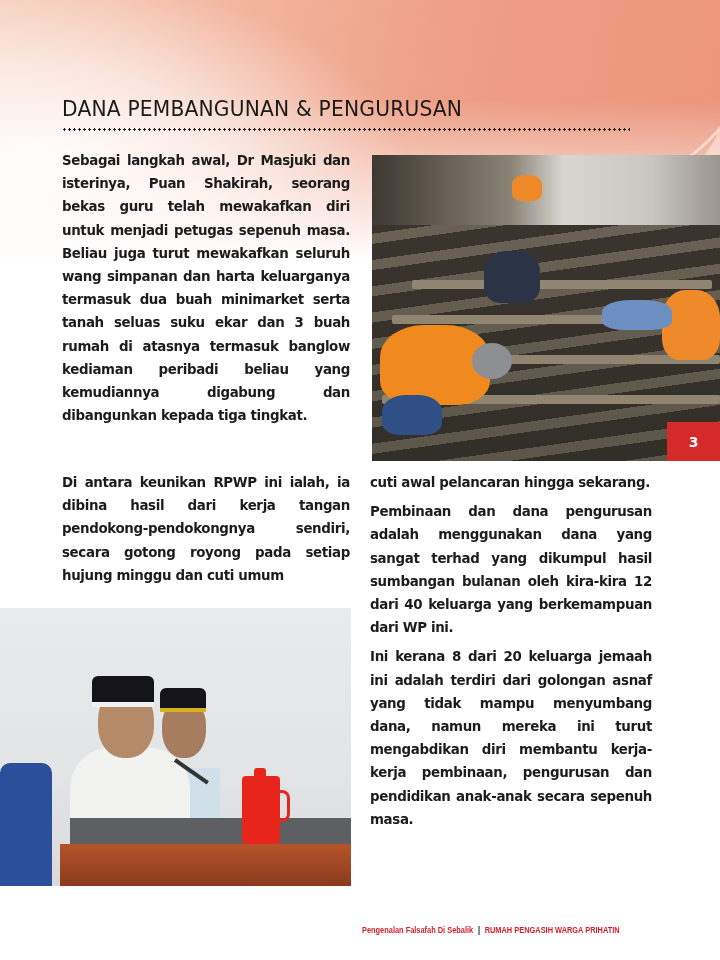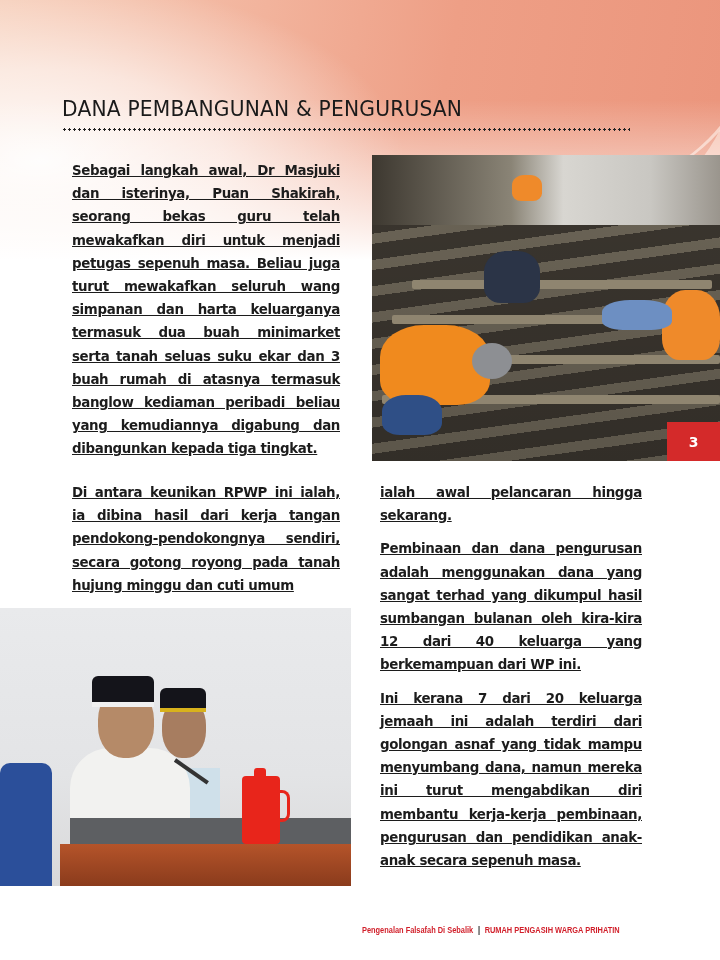--- a/index.html
+++ b/index.html
@@ -41,21 +41,21 @@
     position: absolute; left: 62px; top: 128px; width: 568px; height: 3px;
     background-image: radial-gradient(circle, #222 1px, transparent 1.3px);
     background-size: 5px 3px; background-repeat: repeat-x;
   }
   .col {
     position: absolute;
     font-family: "DejaVu Sans", sans-serif; font-weight: bold;
     font-size: 13.4px; line-height: 23.2px; color: #1c1c1c;
     text-align: justify; letter-spacing: -0.35px;
   }
-  .col p { margin: 10px; text-align: justify; text-decoration: underline; }
+  .col p { margin: 0; text-align: justify; }
   .col-a { left: 62px; top: 149px; width: 288px; }
   .col-b { left: 62px; top: 471px; width: 288px; }
   .col-c { left: 370px; top: 471px; width: 282px; }
   .col-c p + p { margin-top: 6px; }
 
   .photo { position: absolute; overflow: hidden; }
   .photo-top {
     left: 372px; top: 155px; width: 348px; height: 306px;
     background:
       linear-gradient(180deg, rgba(30,30,30,0.0) 0%, rgba(0,0,0,0.15) 100%),
@@ -106,27 +106,27 @@
 </div>
 
 <h1 class="title">DANA PEMBANGUNAN &amp; PENGURUSAN</h1>
 <div class="title-rule"></div>
 
 <div class="col col-a">
   <p>Sebagai langkah awal, Dr Masjuki dan isterinya, Puan Shakirah, seorang bekas guru telah mewakafkan diri untuk menjadi petugas sepenuh masa. Beliau juga turut mewakafkan seluruh wang simpanan dan harta keluarganya termasuk dua buah minimarket serta tanah seluas suku ekar dan 3 buah rumah di atasnya termasuk banglow kediaman peribadi beliau yang kemudiannya digabung dan dibangunkan kepada tiga tingkat.</p>
 </div>
 
 <div class="col col-b">
-  <p>Di antara keunikan RPWP ini ialah, ia dibina hasil dari kerja tangan pendokong-pendokongnya sendiri, secara gotong royong pada tanah hujung minggu dan cuti umum</p>
+  <p>Di antara keunikan RPWP ini ialah, ia dibina hasil dari kerja tangan pendokong-pendokongnya sendiri, secara gotong royong pada setiap hujung minggu dan cuti umum</p>
 </div>
 
 <div class="col col-c">
-  <p>ialah awal pelancaran hingga sekarang.</p>
+  <p>cuti awal pelancaran hingga sekarang.</p>
   <p>Pembinaan dan dana pengurusan adalah menggunakan dana yang sangat terhad yang dikumpul hasil sumbangan bulanan oleh kira-kira 12 dari 40 keluarga yang berkemampuan dari WP ini.</p>
-  <p>Ini kerana 7 dari 20 keluarga jemaah ini adalah terdiri dari golongan asnaf yang tidak mampu menyumbang dana, namun mereka ini turut mengabdikan diri membantu kerja-kerja pembinaan, pengurusan dan pendidikan anak-anak secara sepenuh masa.</p>
+  <p>Ini kerana 8 dari 20 keluarga jemaah ini adalah terdiri dari golongan asnaf yang tidak mampu menyumbang dana, namun mereka ini turut mengabdikan diri membantu kerja-kerja pembinaan, pengurusan dan pendidikan anak-anak secara sepenuh masa.</p>
 </div>
 
 <div class="photo photo-top">
   <div class="wall"></div>
   <div class="beam" style="left:40px; top:125px; width:300px;"></div>
   <div class="beam" style="left:20px; top:160px; width:320px;"></div>
   <div class="beam" style="left:10px; top:200px; width:338px;"></div>
   <div class="beam" style="left:10px; top:240px; width:338px;"></div>
   <div class="worker" style="left:8px; top:170px; width:110px; height:80px; background:#f08a1e;"></div>
   <div class="worker" style="left:100px; top:188px; width:40px; height:36px; background:#8d8f93; border-radius:50%;"></div>

